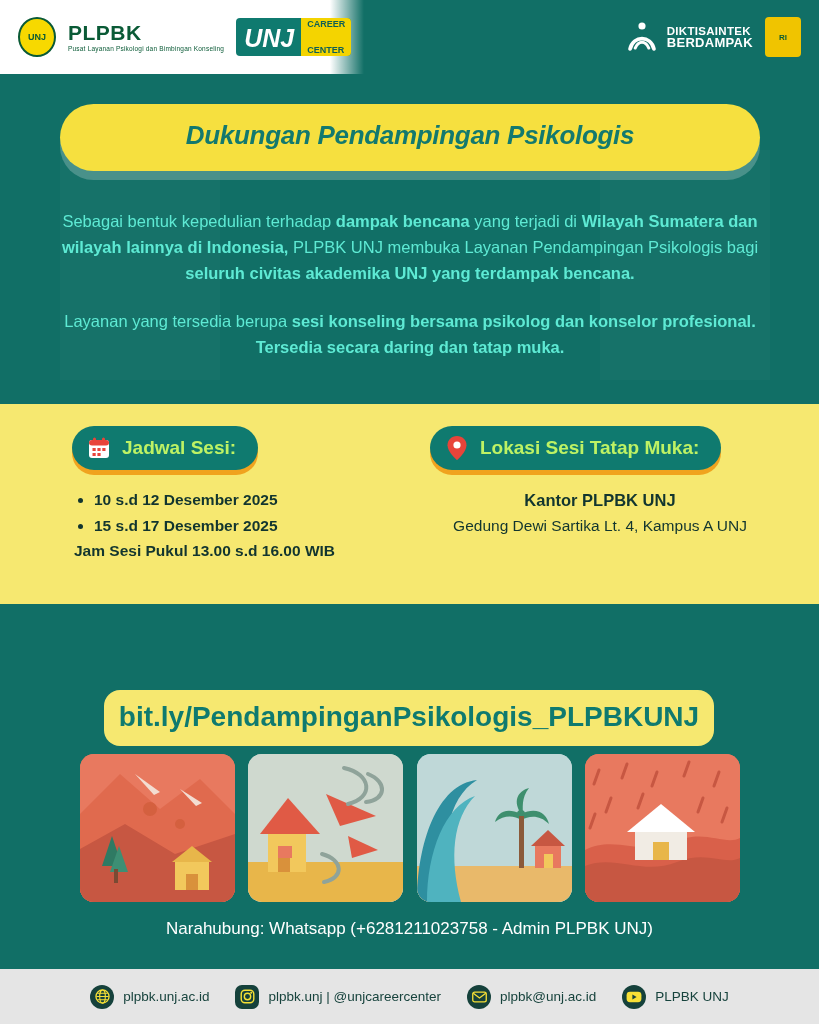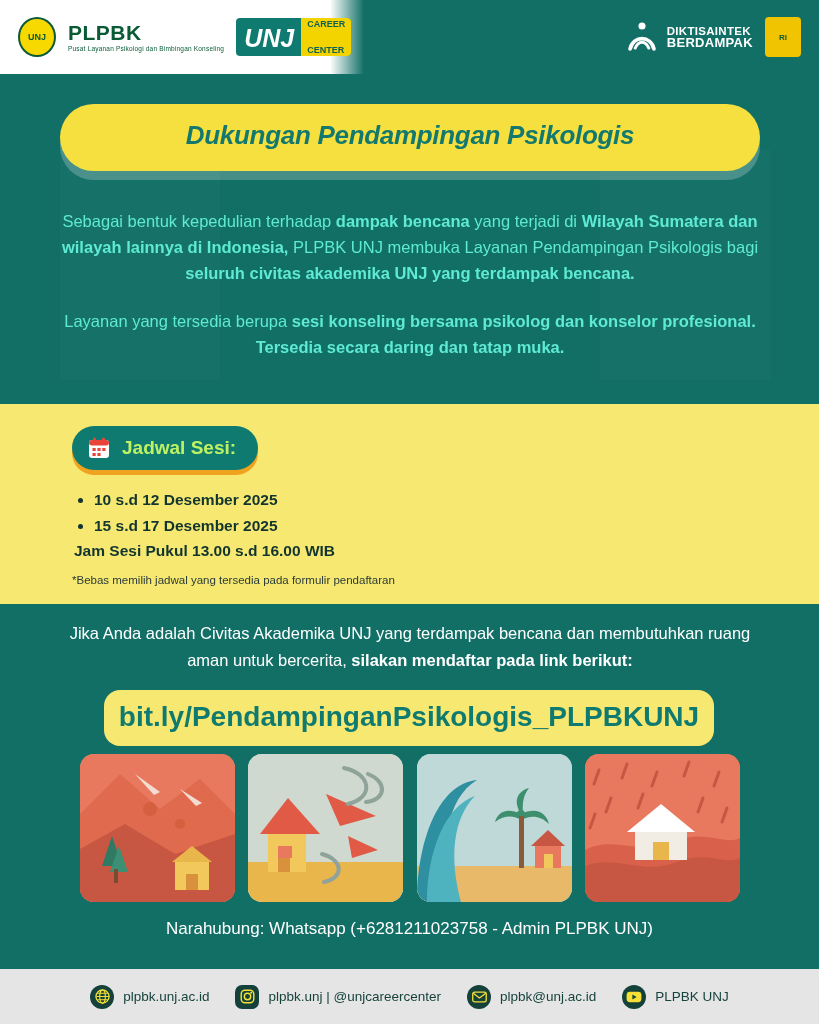--- a/index.html
+++ b/index.html
@@ -390,29 +390,40 @@
             <rect x="10.4" y="17" width="3.2" height="3" fill="#e8443a"></rect>
           </svg>
         </span>
         <span>Jadwal Sesi:</span>
       </div>
       <ul class="sched-list">
         <li>10 s.d 12 Desember 2025</li>
         <li>15 s.d 17 Desember 2025</li>
       </ul>
       <div class="sched-time">Jam Sesi Pukul 13.00 s.d 16.00 WIB</div>
-      <div class="sched-note">*Bebas memilih jadwal yang tersedia pada formulir pendaftaran</div>
-    </div>
-
+    </div>
+
+    <div class="band-col-right">
+      <div class="pill">
+        <span class="ico">
+          <svg width="22" height="26" viewBox="0 0 22 26">
+            <path d="M11 1 C5.5 1 1.5 5 1.5 10.2 C1.5 17 11 25 11 25 C11 25 20.5 17 20.5 10.2 C20.5 5 16.5 1 11 1 Z" fill="#e8443a"></path>
+            <circle cx="11" cy="10" r="3.6" fill="#ffffff"></circle>
+          </svg>
+        </span>
+        <span>Lokasi Sesi Tatap Muka:</span>
+      </div>
+      <div class="loc-lines">
+        <div class="l1">Kantor PLPBK UNJ</div>
+        <div class="l2">Gedung Dewi Sartika Lt. 4, Kampus A UNJ</div>
+      </div>
+    </div>
   </div>
 
   <div class="lower">
-    <div class="cta-text">
-      <span>Jika Anda adalah Civitas Akademika UNJ yang terdampak bencana dan membutuhkan ruang aman untuk bercerita, </span><b>silakan mendaftar pada link berikut:</b>
-    </div>
 
     <div class="link-pill">bit.ly/PendampinganPsikologis_PLPBKUNJ</div>
 
     <div class="illus-row">
 
       <div class="illus" style="background:#e8795f;">
         <svg width="155" height="148" viewBox="0 0 155 148">
           <rect width="155" height="148" fill="#e8795f"></rect>
           <path d="M0 148 L0 60 L40 20 L80 55 L120 25 L155 60 L155 148 Z" fill="#e06a4e"></path>
           <path d="M0 148 L0 95 L45 70 L95 100 L155 80 L155 148 Z" fill="#c75742"></path>

